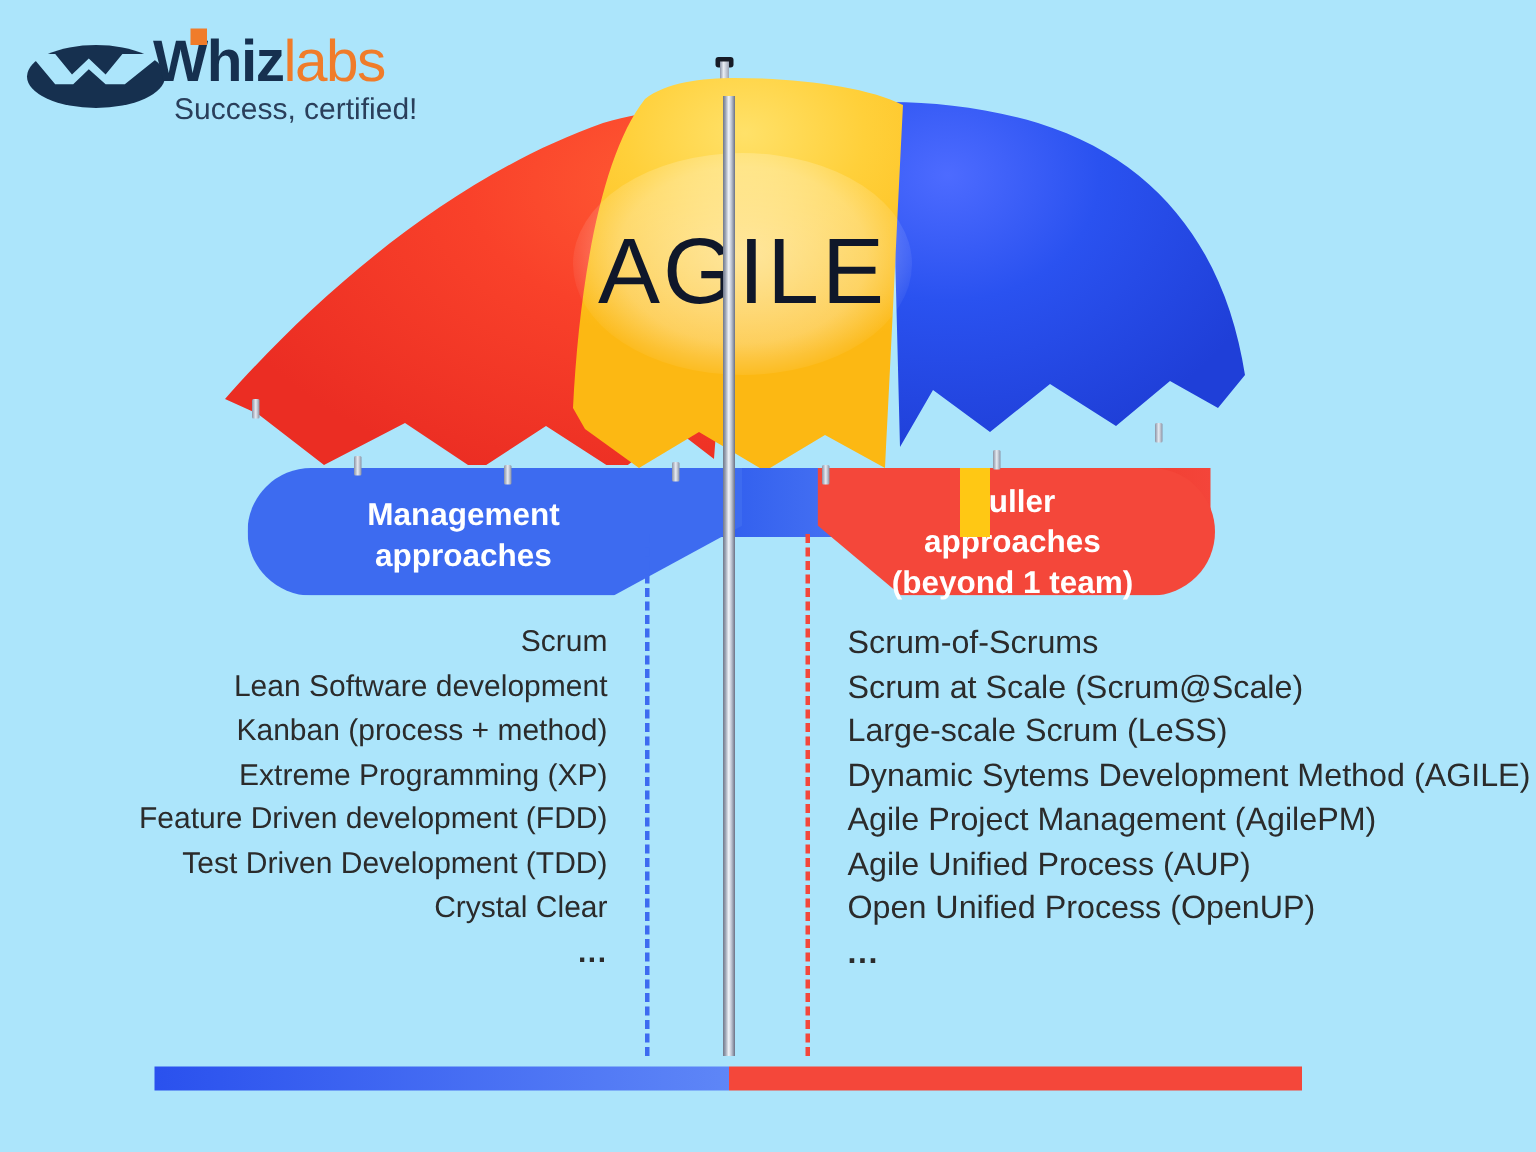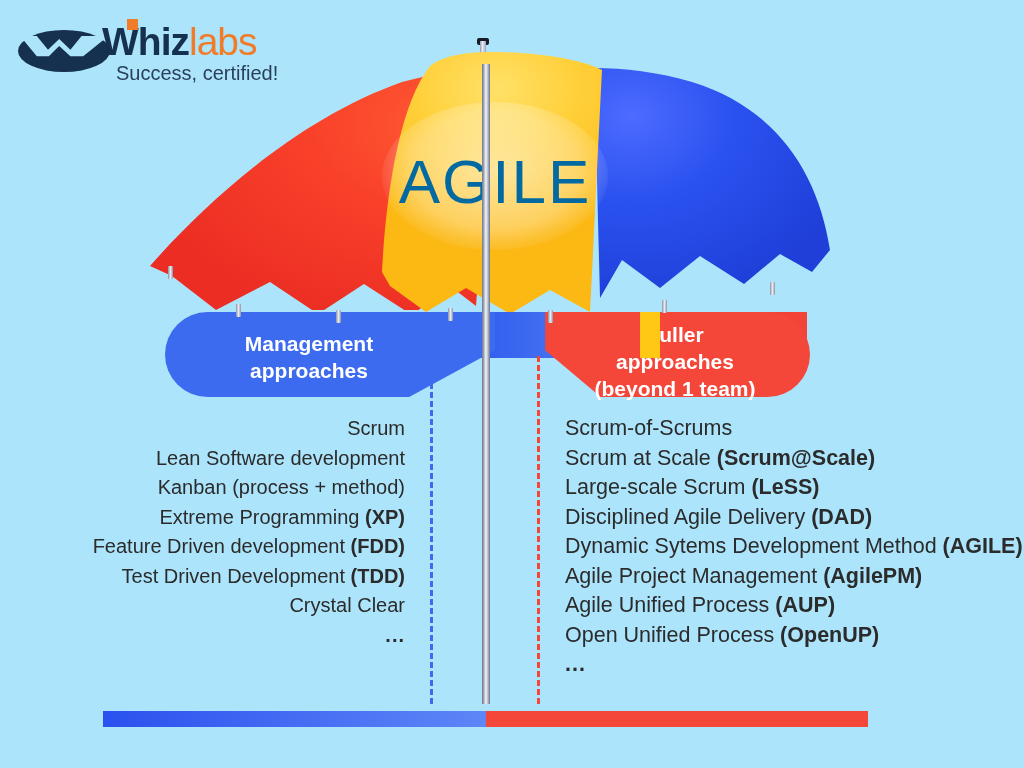--- a/index.html
+++ b/index.html
@@ -54,21 +54,21 @@
     background:radial-gradient(ellipse 230px 190px at 16% 20%, #4D6BFF 0%, #2A52F0 44%, #1F3FD8 100%);
     clip-path:path("M0,0 C30,0 64,4 98,14 C182,40 224,104 236,182 L218,204 L186,186 L150,216 L106,188 L66,220 L28,192 L6,230 C4,150 2,72 0,0 Z");
   }
   #highlight {
     position:absolute; left:232px; top:64px; width:226px; height:148px;
     background:radial-gradient(ellipse at 50% 46%, rgba(255,255,255,0.52) 0%, rgba(255,255,255,0.30) 52%, rgba(255,255,255,0.0) 76%);
     border-radius:50%; z-index:2;
   }
   #agile-text {
     position:absolute; left:232px; top:108px; width:226px; text-align:center;
-    font-size:62px; letter-spacing:2px; color:#0369a1; font-weight:normal; z-index:3;
+    font-size:62px; letter-spacing:2px; color:#0f172a; font-weight:normal; z-index:3;
   }
   .rib-tip { position:absolute; width:5px; height:13px; background:linear-gradient(to right,#8A92A4,#E7EBF2,#8A92A4); border-radius:1px; z-index:1; }
 
   
   #spectrum { position:absolute; left:165px; top:312px; width:645px; height:90px; }
   #pill-left {
     position:absolute; left:0px; top:0px; width:330px; height:85px;
     background:#3D6BF0; border-radius:44px 0 0 44px;
     clip-path:polygon(0% 0%, 100% 0%, 100% 45%, 74% 100%, 0% 100%);
   }
@@ -103,21 +103,21 @@
   
   #list-left {
     position:absolute; left:40px; top:414px; width:365px; text-align:right;
     font-size:20px; line-height:29.5px; color:#2B2B2B;
   }
   #list-right {
     position:absolute; left:565px; top:414px; width:430px; text-align:left;
     font-size:21.5px; line-height:29.5px; color:#2B2B2B;
   }
   .li { white-space:nowrap; }
-  .li b { font-weight:bold;text-align:right; }
+  .li b { font-weight:normal;text-align:right; }
   .ellip { font-weight:bold; letter-spacing:1px; }
 
   
   #bottom-left {
     position:absolute; left:103px; top:711px; width:383px; height:16px;
     background:linear-gradient(to right,#2A51EE,#5E86F7);
   }
   #bottom-right {
     position:absolute; left:486px; top:711px; width:382px; height:16px;
     background:#F4473A;
@@ -189,21 +189,20 @@
     <div class="li"><span>Extreme Programming </span><b>(XP)</b></div>
     <div class="li"><span>Feature Driven development </span><b>(FDD)</b></div>
     <div class="li"><span>Test Driven Development </span><b>(TDD)</b></div>
     <div class="li"><span>Crystal Clear</span></div>
     <div class="li ellip">...</div>
   </div>
 <div id="list-right">
     <div class="li"><span>Scrum-of-Scrums</span></div>
     <div class="li"><span>Scrum at Scale </span><b>(Scrum@Scale)</b></div>
     <div class="li"><span>Large-scale Scrum </span><b>(LeSS)</b></div>
-    <div class="li"><span>Disciplined Agile Delivery </span><b>(DAD)</b></div>
     <div class="li"><span>Dynamic Sytems Development Method </span><b>(AGILE)</b></div>
     <div class="li"><span>Agile Project Management </span><b>(AgilePM)</b></div>
     <div class="li"><span>Agile Unified Process </span><b>(AUP)</b></div>
     <div class="li"><span>Open Unified Process </span><b>(OpenUP)</b></div>
     <div class="li ellip">...</div>
   </div>
 
 <div id="bottom-left"></div>
 <div id="bottom-right"></div>
 

